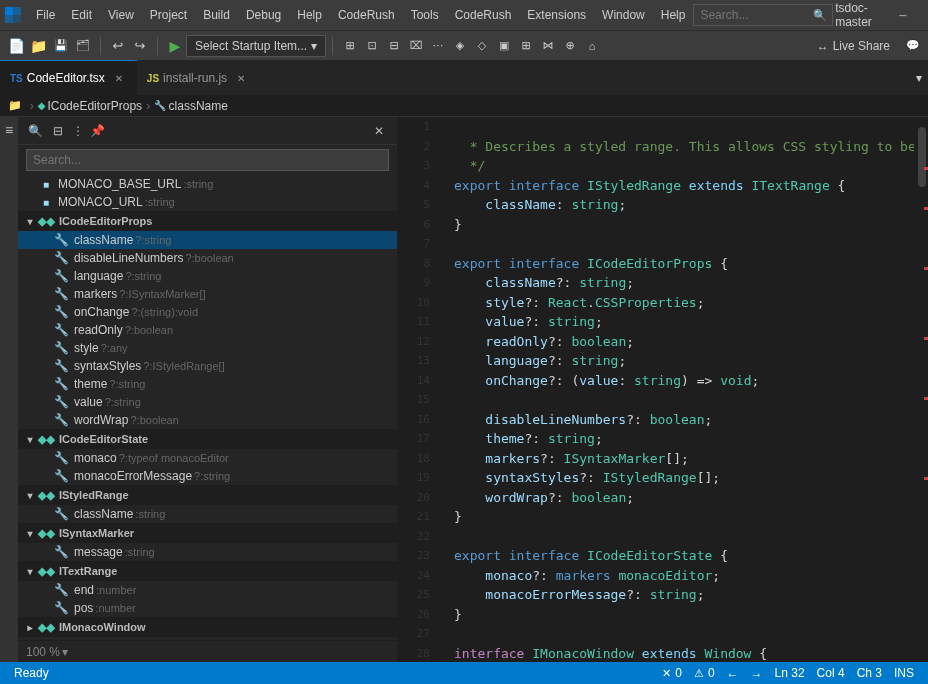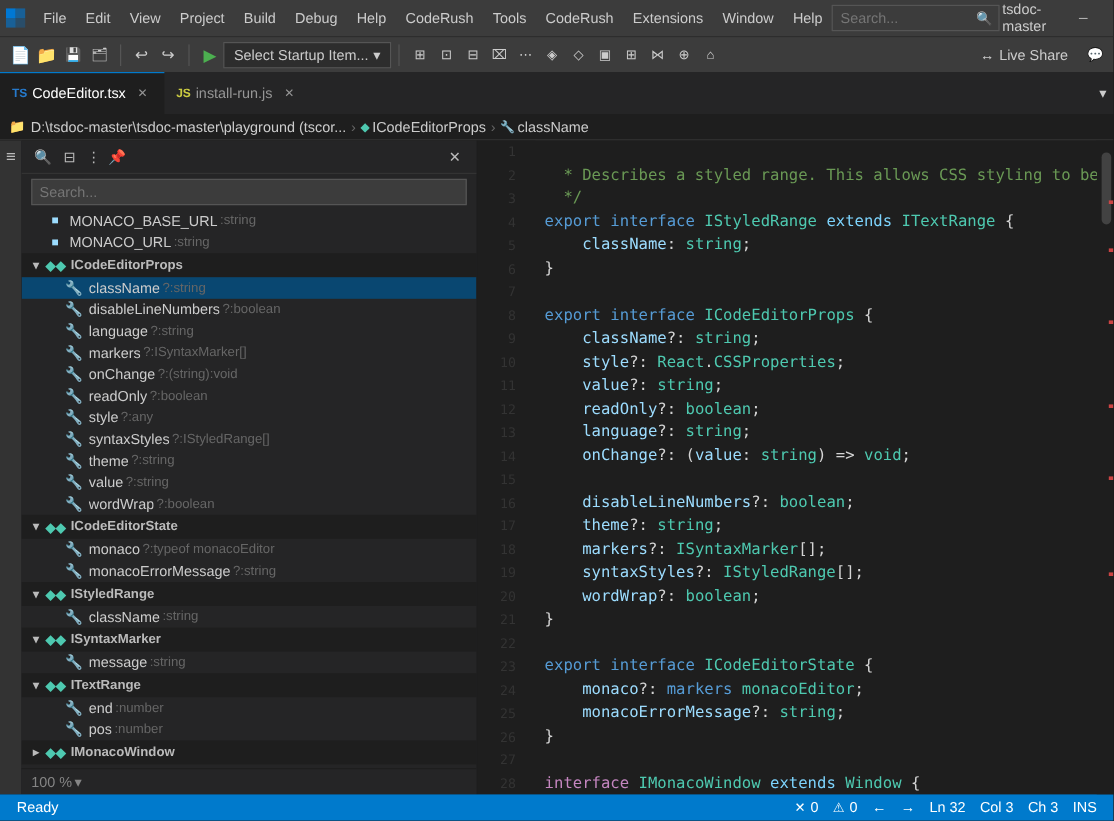--- a/index.html
+++ b/index.html
@@ -172,21 +172,20 @@
   <div class="tab">
     <span style="color:#cbcb41;font-size:10px;margin-right:4px;font-weight:bold;">JS</span>
     <span>install-run.js</span>
     <span class="tab-close">✕</span>
   </div>
   <div class="tab-scroll-right">▾</div>
 </div>
 
 <div class="breadcrumb-bar">
   <span style="margin-right:4px;font-size:11px;">📁</span>
-  <span class="breadcrumb-item">D:\tsdoc-master\tsdoc-master\playground (tscor...</span>
   <span class="breadcrumb-sep">›</span>
   <span style="color:#4ec9b0;margin-right:2px;font-size:10px;">◆</span>
   <span class="breadcrumb-item">ICodeEditorProps</span>
   <span class="breadcrumb-sep">›</span>
   <span style="color:#9cdcfe;margin-right:2px;font-size:10px;">🔧</span>
   <span class="breadcrumb-item">className</span>
 </div>
 
 <div class="main-content">
 
@@ -448,21 +447,21 @@
     <div class="status-item">
       <span style="font-size:11px;">⚠</span>
       <span>0</span>
     </div>
     <div class="status-item">←</div>
     <div class="status-item">→</div>
     <div class="status-item">
       <span>Ln 32</span>
     </div>
     <div class="status-item">
-      <span>Col 3</span>
+      <span>Col 4</span>
     </div>
     <div class="status-item">
       <span>Ch 3</span>
     </div>
     <div class="status-item">
       <span>INS</span>
     </div>
   </div>
 </div>
 

